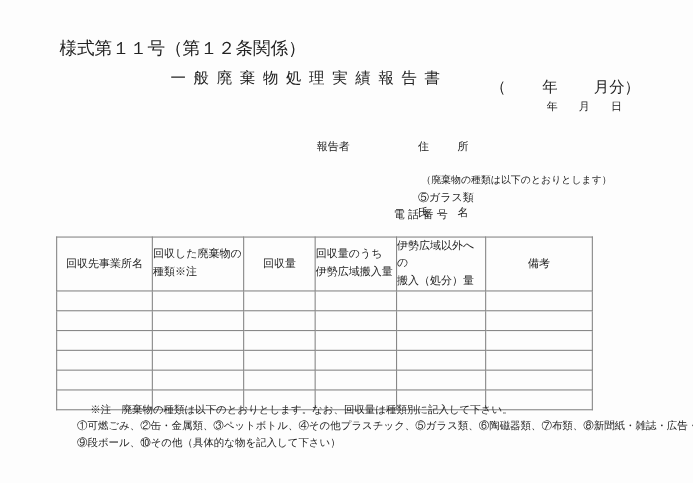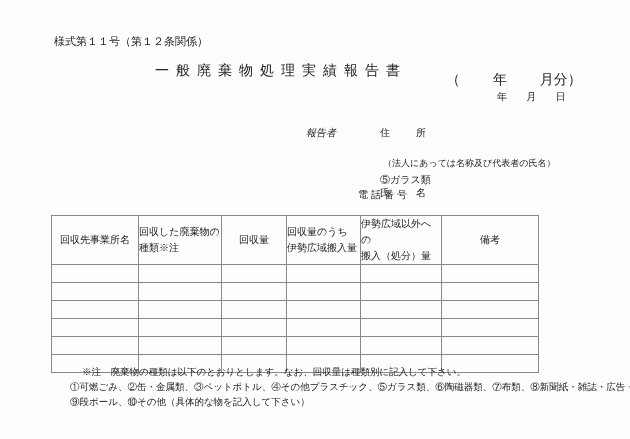--- a/index.html
+++ b/index.html
@@ -1,21 +1,21 @@
 <!DOCTYPE html>
 <html><head>
 <meta charset="utf-8">
 <style>
   html, body { margin:0; padding:0; }
   body {
     width:630px; height:439px; background:#fdfdfd; position:relative; overflow:hidden;
     font-family:"DejaVu Serif","Liberation Serif",serif; color:#222;
   }
   .abs { position:absolute; white-space:nowrap; }
-  .form-no { left:54px; top:34px; font-size:11px;text-align:center; }
+  .form-no { left:54px; top:34px; font-size:16px;text-align:center; }
   .title { left:155px; top:62px; font-size:14px; letter-spacing:7px; }
   .title-period { left:446px; top:71px; font-size:14px; }
   .title-period span { display:inline-block; }
   .date { left:497px; top:90px; font-size:10px; }
   .date span { display:inline-block; margin-right:16px; }
   .f { font-size:10px; }
   table.grid {
     position:absolute; left:51px; top:215px; border-collapse:collapse;
     font-size:10px;
   }
@@ -41,24 +41,24 @@
   <span style="width:24px"></span>
   <span>月分）</span>
 </div>
 
 <div class="abs date">
   <span>年</span>
   <span>月</span>
   <span>日</span>
 </div>
 
-<div class="abs f" style="left:306px; top:126px;font-style:italic;">報告者</div>
+<div class="abs f" style="left:288px; top:126px;">報告者</div>
 <div class="abs f" style="left:380px; top:126px; letter-spacing:2px;font-family:Liberation Serif, serif;">住　　所</div>
 <div class="abs f" style="left:380px; top:142px; letter-spacing:2px;margin-top:44px;">氏　　名</div>
-<div class="abs" style="left:383px; top:157px; font-size:9px;">（法人にあっては名称及び代表者の氏名）</div>
+<div class="abs" style="left:383px; top:157px; font-size:9px;">（廃棄物の種類は以下のとおりとします）</div>
 <div class="abs f" style="left:380px; top:173px;">⑤ガラス類</div>
 <div class="abs f" style="left:358px; top:188px; letter-spacing:3px;">電話番号</div>
 
 <table class="grid">
   <thead>
     <tr>
       <th class="c" style="width:86px">
         <span>回収先事業所名</span>
       </th>
       <th class="l" style="width:82px">

